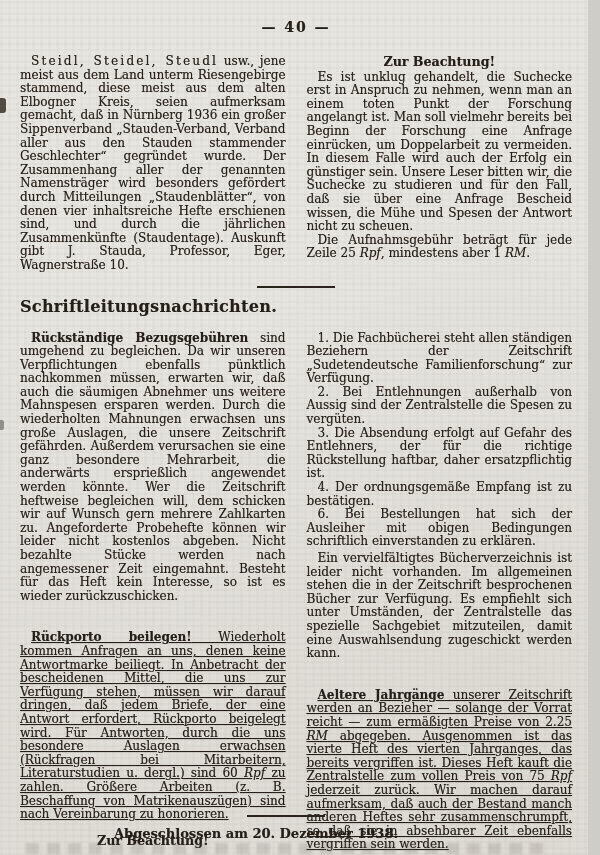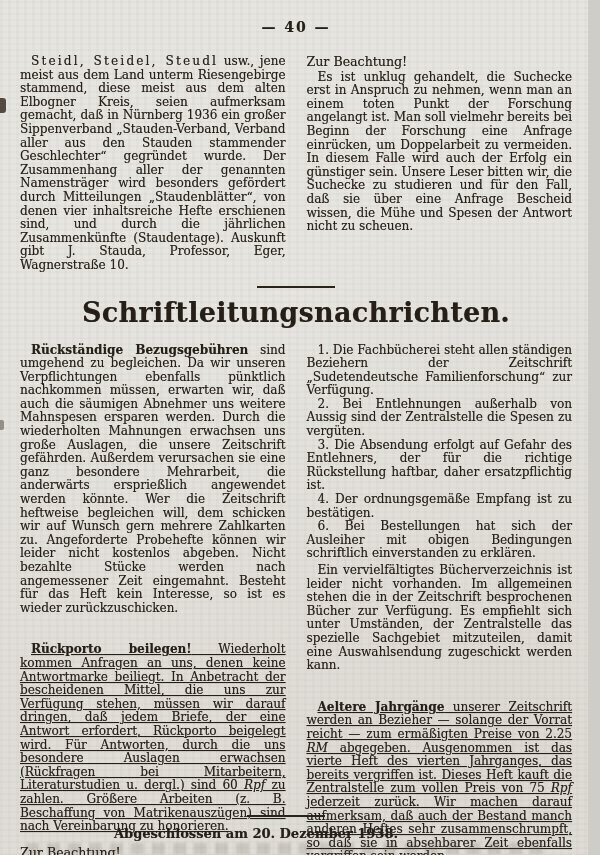--- a/index.html
+++ b/index.html
@@ -31,37 +31,37 @@
   .cols { display:flex; gap:21px; }
   .cols-top  { margin-top:20px; }
   .cols-main { margin-top:16px; }
   .col { flex:1 1 0; min-width:0; font-size:12px; line-height:13.6px; text-align:justify; }
 
   .para { margin:0; text-indent:11px; }
   .mt   { margin-top:28px;text-decoration:underline; }
   .tight{ margin-top:3px; }
 
   .subhead {
-    margin:0 0 2px; text-align:left; text-indent:0;
-    font-weight:normal; font-size:12.6px;
+    margin:0 0 2px; text-align:center; text-indent:0;
+    font-weight:bold; font-size:12.6px;
   }
   .subhead-mid { margin:12px 0 9px; }
 
   .lead   { font-weight:bold; }
   .spaced { font-weight:bold; letter-spacing:2.4px; }
   .spaced-names { letter-spacing:2.2px; }
   .cur    { font-style:italic; }
 
   .rule-short {
     width:78px; height:0; border-top:2.4px solid #2a231b;
     margin:13px auto 0;
   }
   .main-heading {
-    margin:9px 0 0; text-align:center;
-    font-size:27px; font-weight:bold; letter-spacing:0.3px;
+    margin:9px 0 0; 
+    font-size:16px; font-weight:bold; letter-spacing:0.3px;
   }
 
   .footer { position:absolute; left:0; right:0; bottom:14px; }
   .footer .rule-short { margin:0 auto 9px; transform:translateX(-8px); }
   .footer-text {
     text-align:center; font-weight:bold; font-size:13px;
     transform:translateX(-38px);
   }
 
   
@@ -81,20 +81,21 @@
 
     <div class="page-number">— 40 —</div>
 
     <div class="cols cols-top">
       <div class="col">
         <p class="para"><span class="spaced-names">Steidl, Steidel, Steudl</span><span> usw., jene meist aus dem Land unterm Riesengebirge stammend, diese meist aus dem alten Elbogner Kreis, seien aufmerksam gemacht, daß in Nürnberg 1936 ein großer Sippenverband „Stauden-Verband, Verband aller aus den Stauden stammender Geschlechter“ gegründet wurde. Der Zusammenhang aller der genannten Namensträger wird besonders gefördert durch Mitteilungen „Staudenblätter“, von denen vier inhaltsreiche Hefte erschienen sind, und durch die jährlichen Zusammenkünfte (Staudentage). Auskunft gibt J. Stauda, Professor, Eger, Wagnerstraße 10.</span></p>
       </div>
       <div class="col">
         <h3 class="subhead">Zur Beachtung!</h3>
         <p class="para">Es ist unklug gehandelt, die Suchecke erst in Anspruch zu nehmen, wenn man an einem toten Punkt der Forschung angelangt ist. Man soll vielmehr bereits bei Beginn der Forschung eine Anfrage einrücken, um Doppelarbeit zu vermeiden. In diesem Falle wird auch der Erfolg ein günstiger sein. Unsere Leser bitten wir, die Suchecke zu studieren und für den Fall, daß sie über eine Anfrage Bescheid wissen, die Mühe und Spesen der Antwort nicht zu scheuen.</p>
+        <p class="para"><span>Die Aufnahmsgebühr beträgt für jede Zeile 25 </span><span class="cur">Rpf</span><span>, mindestens aber 1 </span><span class="cur">RM</span><span>.</span></p>
       </div>
     </div>
 
     <div class="rule-short"></div>
 
     <h1 class="main-heading">Schriftleitungsnachrichten.</h1>
 
     <div class="cols cols-main">
 
       <div class="col">

